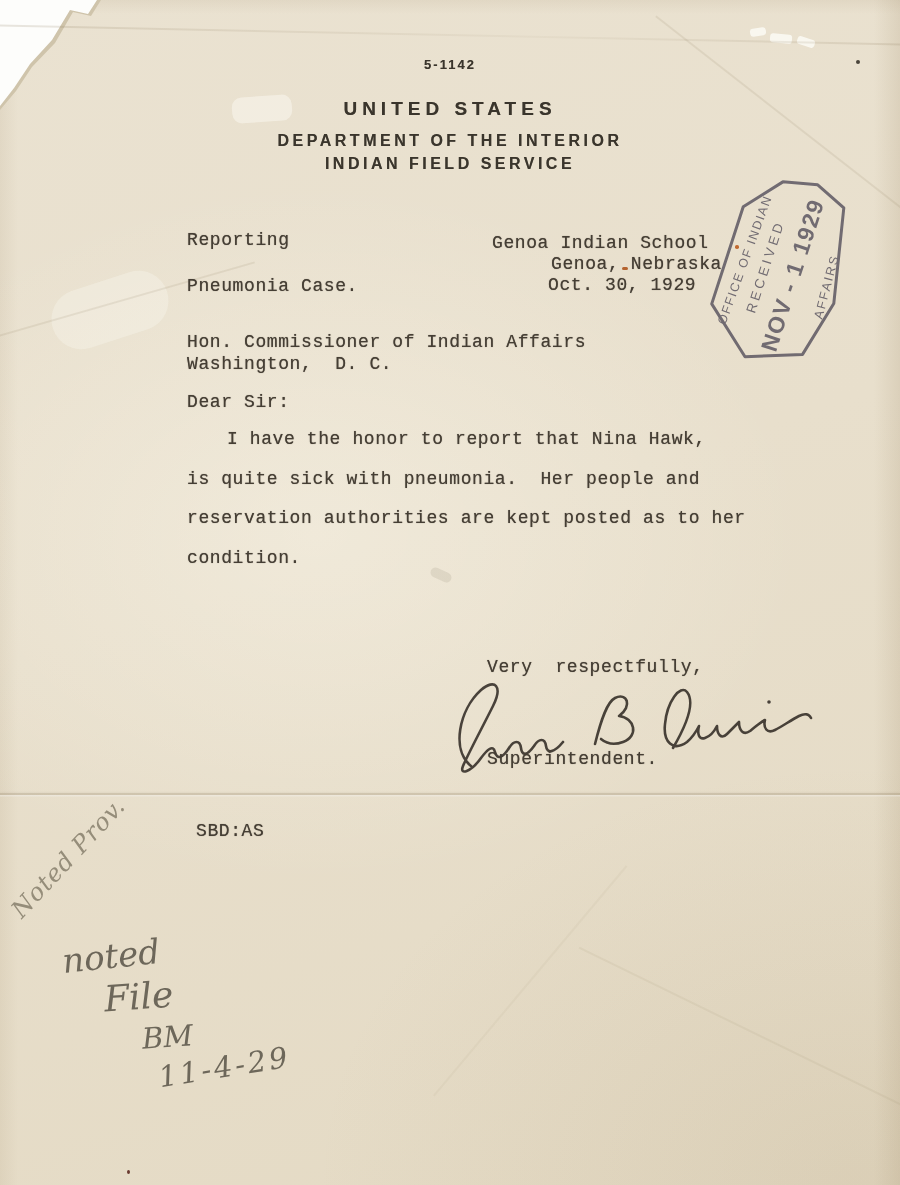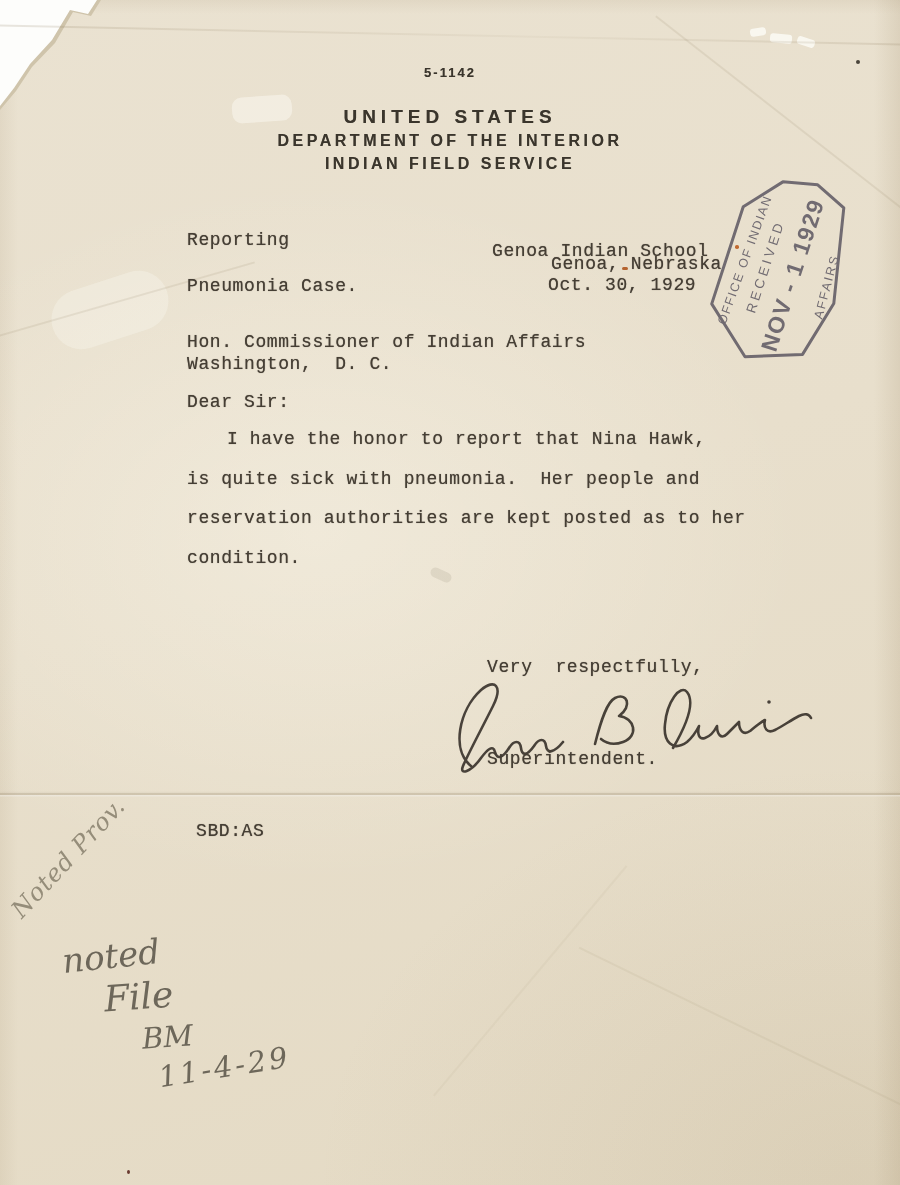--- a/index.html
+++ b/index.html
@@ -78,29 +78,29 @@
   <div class="crease" style="left:-20px; top:300px; width:280px; height:1.5px; transform:rotate(-16deg); background:rgba(130,112,80,0.12);"></div>
   <div class="crease" style="left:560px; top:1030px; width:380px; height:1.5px; transform:rotate(26deg); background:rgba(130,112,80,0.08);"></div>
   <div class="crease" style="left:380px; top:980px; width:300px; height:1.5px; transform:rotate(-50deg); background:rgba(130,112,80,0.06);"></div>
 
   <div class="fleck" style="left:856px; top:60px; width:4px; height:4px; background:#4a443a;"></div>
   <div class="fleck" style="left:622px; top:267px; width:6px; height:2.5px; background:#b5632f; border-radius:2px;"></div>
   <div class="fleck" style="left:735px; top:245px; width:3.5px; height:3.5px; background:#c06a32;"></div>
   <div class="fleck" style="left:127px; top:1170px; width:3px; height:4px; background:#6a3b30;"></div>
   <div class="fleck" style="left:430px; top:570px; width:22px; height:10px; background:rgba(110,98,78,0.12); border-radius:6px; transform:rotate(25deg);"></div>
 
-  <div class="abs lh" style="top:65px; font-size:13px; letter-spacing:2px;">5-1142</div>
-  <div class="abs lh" style="top:106px; font-size:19px; letter-spacing:5px;">UNITED STATES</div>
+  <div class="abs lh" style="top:57px; font-size:13px; letter-spacing:2px;">5-1142</div>
+  <div class="abs lh" style="top:98px; font-size:19px; letter-spacing:5px;">UNITED STATES</div>
   <div class="abs lh" style="top:132px; font-size:16px; letter-spacing:3.5px;">DEPARTMENT OF THE INTERIOR</div>
   <div class="abs lh" style="top:155px; font-size:16px; letter-spacing:3.5px;">INDIAN FIELD SERVICE</div>
 
   <div class="abs tw" style="left:187px; top:229px;">Reporting</div>
   <div class="abs tw" style="left:187px; top:251px;margin-top:24px;">Pneumonia Case.</div>
 
-  <div class="abs tw" style="left:492px; top:240px;">Genoa Indian School</div>
+  <div class="abs tw" style="left:492px; top:232px;">Genoa Indian School</div>
   <div class="abs tw" style="left:517px; top:253px;margin-left:34px;">Genoa, Nebraska</div>
   <div class="abs tw" style="left:548px; top:274px;">Oct. 30, 1929</div>
 
   <div class="abs" style="left:682px; top:207px; width:200px; height:130px; transform:rotate(-72deg); opacity:0.82;">
     <svg width="200" height="130" viewBox="0 0 200 130">
       <path d="M 48,8 L 150,8 L 186,38 L 194,72 L 180,104 L 86,124 L 28,110 L 8,56 Z" fill="none" stroke="#57525e" stroke-width="3" stroke-linejoin="round"></path>
       <text x="100" y="30" text-anchor="middle" font-family="Liberation Sans, sans-serif" font-size="12.5" letter-spacing="1.5" fill="#57525e" transform="rotate(2 100 30)">OFFICE OF INDIAN</text>
       <text x="100" y="52" text-anchor="middle" font-family="Liberation Sans, sans-serif" font-size="13.5" letter-spacing="3.5" fill="#57525e">RECEIVED</text>
       <text x="100" y="84" text-anchor="middle" font-family="Liberation Sans, sans-serif" font-size="23" font-weight="bold" letter-spacing="0.5" fill="#57525e" textLength="158">NOV - 1 1929</text>
       <text x="100" y="116" text-anchor="middle" font-family="Liberation Sans, sans-serif" font-size="12.5" letter-spacing="2" fill="#57525e" transform="rotate(-3 100 116)">AFFAIRS</text>

